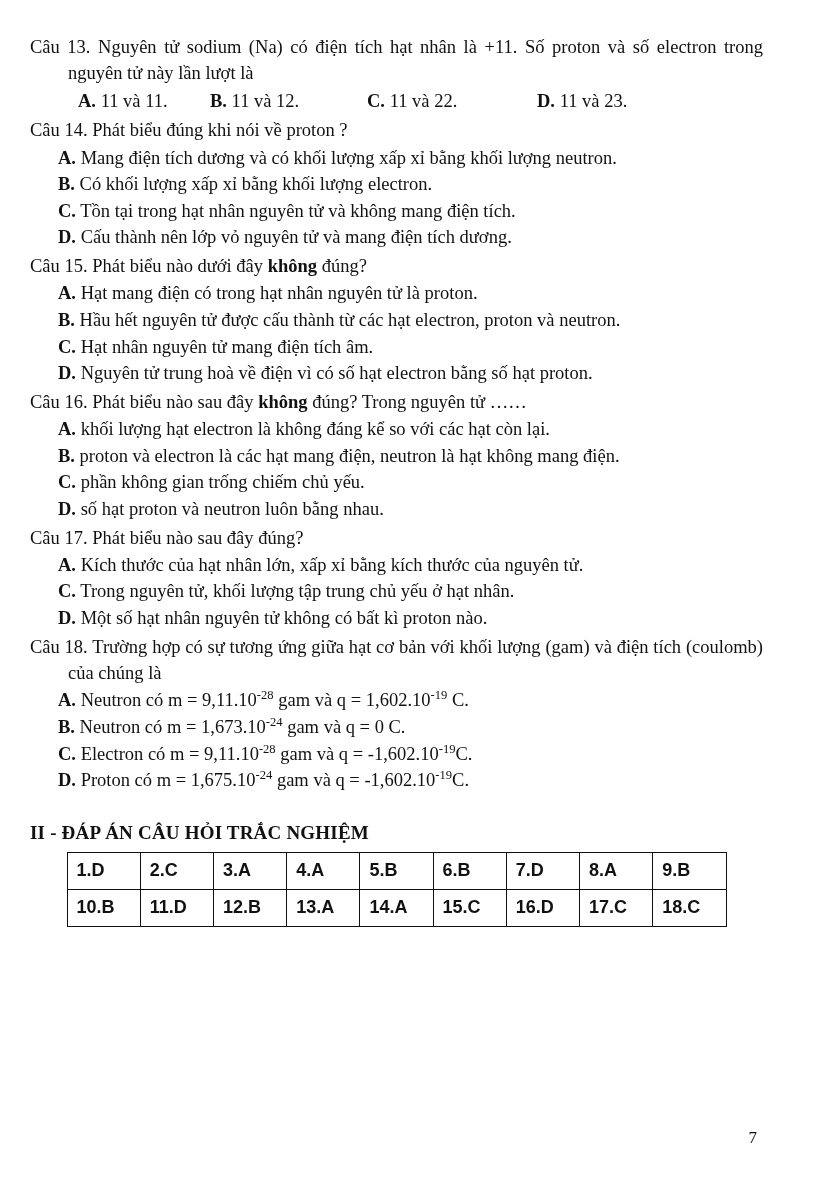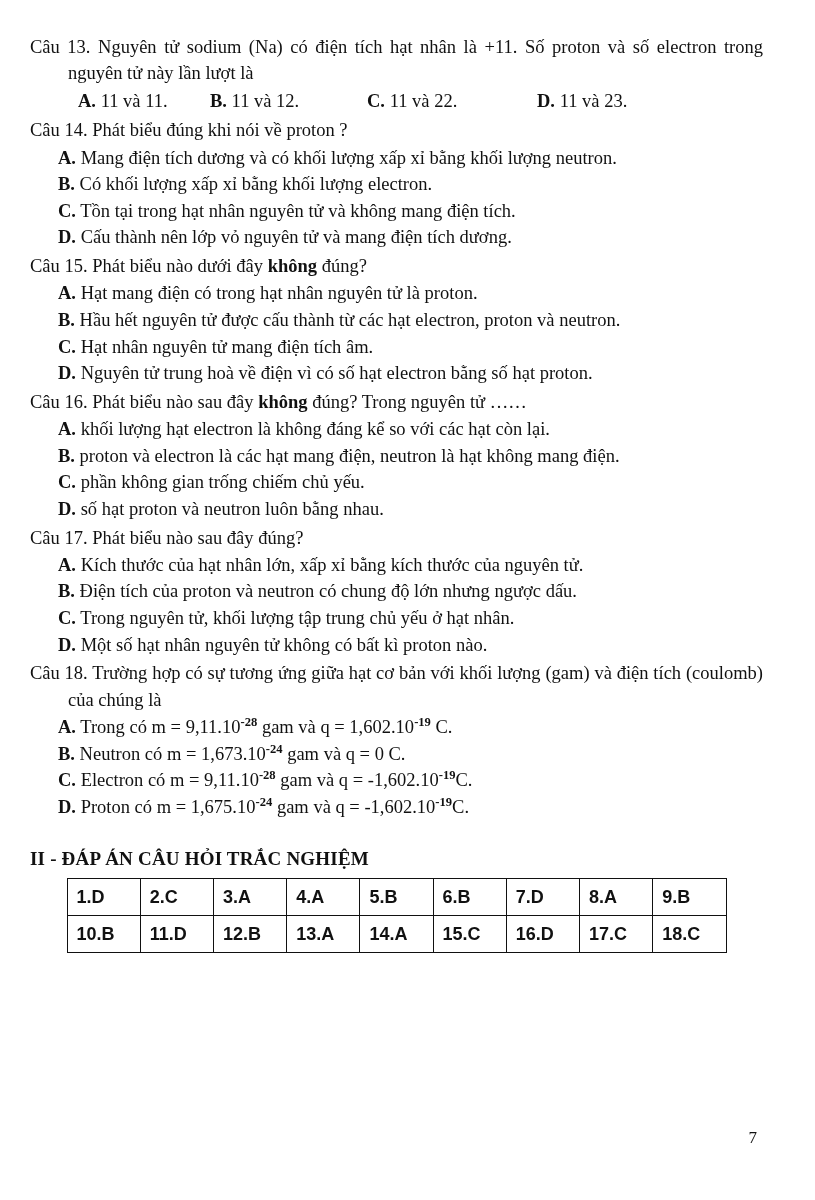--- a/index.html
+++ b/index.html
@@ -63,21 +63,20 @@
     white-space: nowrap;
   }
   .opt-row .cell {
     display: inline-block;
   }
   .opt-row .lbl { font-weight: bold; }
   sup {
     font-size: 0.68em;
     vertical-align: super;
     line-height: 0;
-    font-weight: bold;
   }
   .section-title {
     font-size: 19px;
     font-weight: bold;
     margin-top: 28px;
     margin-bottom: 8px;
     letter-spacing: 0.2px;
   }
   table.answers {
     border-collapse: collapse;
@@ -156,35 +155,34 @@
     </div>
   </div>
 
   <div class="q-block">
     <div class="q-stem">
       <span class="num">Câu 17.</span>
       <span class="stem-text">Phát biểu nào sau đây đúng?</span>
     </div>
     <div class="options">
       <div class="opt"><span class="lbl">A.</span> <span>Kích thước của hạt nhân lớn, xấp xỉ bằng kích thước của nguyên tử.</span></div>
-      <div class="opt"><span class="lbl">B.</span> <span>Điện tích của proton và neutron có chung độ lớn nhưng ngược dấu.</span></div>
       <div class="opt"><span class="lbl">C.</span> <span>Trong nguyên tử, khối lượng tập trung chủ yếu ở hạt nhân.</span></div>
       <div class="opt"><span class="lbl">D.</span> <span>Một số hạt nhân nguyên tử không có bất kì proton nào.</span></div>
     </div>
   </div>
 
   <div class="q-block">
     <div class="q-stem hang">
       <span class="num">Câu 18.</span>
       <span class="stem-text">Trường hợp có sự tương ứng giữa hạt cơ bản với khối lượng (gam) và điện tích (coulomb) của chúng là</span>
     </div>
     <div class="options">
       <div class="opt">
         <span class="lbl">A.</span>
-        <span>Trong có m = 9,11.10</span><sup>-28</sup><span> gam và q = 1,602.10</span><sup>-19</sup><span> C.</span>
+        <span>Neutron có m = 9,11.10</span><sup>-28</sup><span> gam và q = 1,602.10</span><sup>-19</sup><span> C.</span>
       </div>
       <div class="opt">
         <span class="lbl">B.</span>
         <span>Neutron có m = 1,673.10</span><sup>-24</sup><span> gam và q = 0 C.</span>
       </div>
       <div class="opt">
         <span class="lbl">C.</span>
         <span>Electron có m = 9,11.10</span><sup>-28</sup><span> gam và q = -1,602.10</span><sup>-19</sup><span>C.</span>
       </div>
       <div class="opt">

